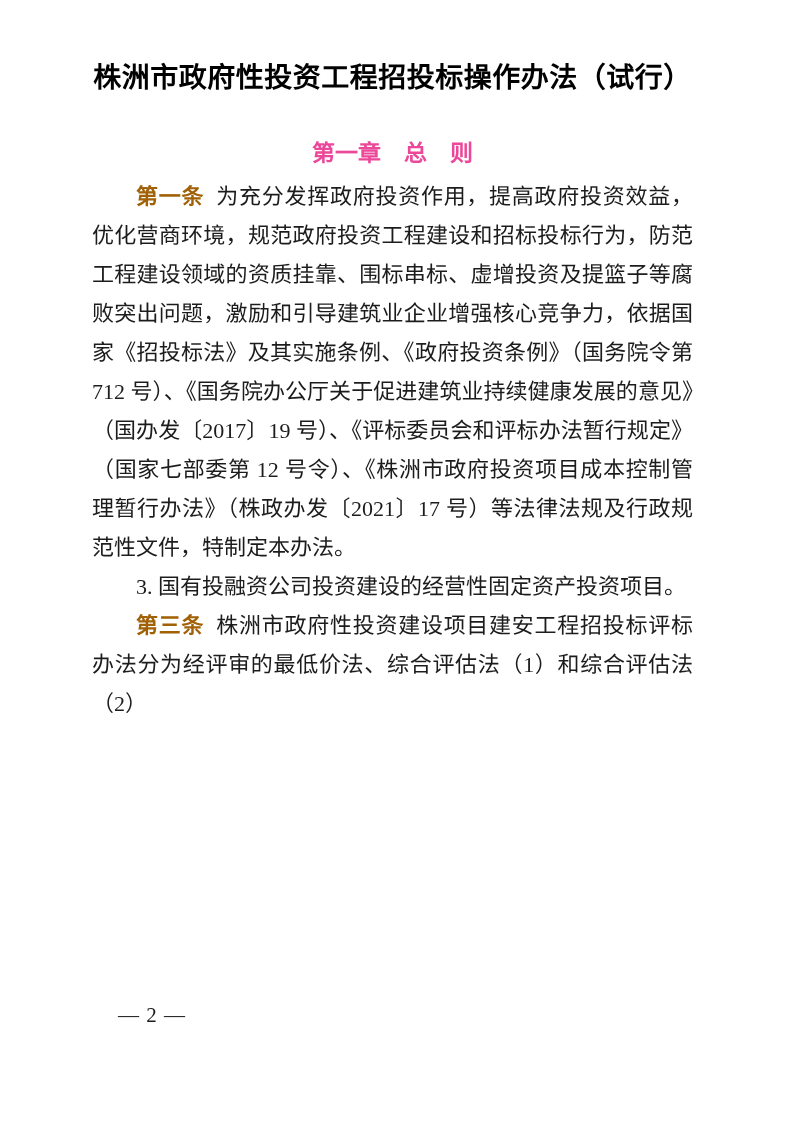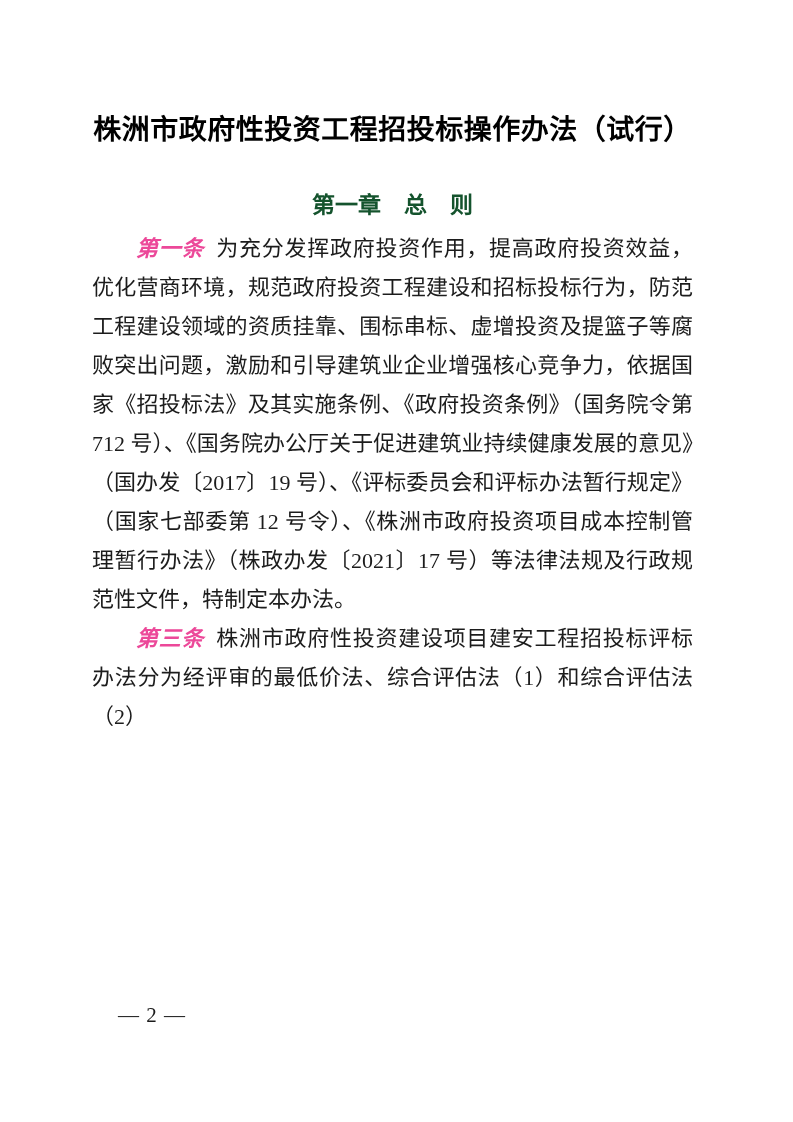--- a/index.html
+++ b/index.html
@@ -15,54 +15,53 @@
     color: #1a1a1a;
     overflow: hidden;
   }
   .content {
     position: absolute;
     left: 92px; top: 0;
     width: 601px;
   }
   .doc-title {
     margin: 0;
-    padding-top: 112px;
+    padding-top: 60px;
     font-size: 28px;
     line-height: 36px;
     font-weight: 700;
     text-align: center;
     white-space: nowrap;
     letter-spacing: 0.5px;
     color: #000000;
   }
   .chapter {
     margin: 43px 0 0 0;
     font-size: 23px;
     line-height: 28px;
     font-weight: 700;
     text-align: center;
-    color: #14532d;
+    color: #ec4899;
     font-family: "Liberation Sans", "DejaVu Sans", sans-serif;
   }
   .paras { margin-top: 10px; }
   .para {
     margin: 0;
     font-size: 22px;
     line-height: 39px;
     text-align: justify;
     text-justify: inter-character;
     text-indent: 2em;
     color: #1c1c1c;
   }
   .lead {
     font-weight: 700;
     font-family: "Liberation Sans", "DejaVu Sans", sans-serif;
-    color: #ec4899;
+    color: #a16207;
     margin-right: 0.55em;
-    font-style: italic;
   }
   .page-number {
     position: absolute;
     left: 118px; top: 1002px;
     font-size: 21px;
     line-height: 26px;
     letter-spacing: 1px;
     color: #1a1a1a;
   }
 </style>
@@ -76,20 +75,21 @@
 
     <h2 class="chapter">第一章　总　则</h2>
 
     <div class="paras">
 
       <p class="para"><b class="lead">第一条</b><span>为充分发挥政府投资作用，提高政府投资效益，优化营商环境，规范政府投资工程建设和招标投标行为，防范工程建设领域的资质挂靠、围标串标、虚增投资及提篮子等腐败突出问题，激励和引导建筑业企业增强核心竞争力，依据国家《招投标法》及其实施条例、《政府投资条例》（国务院令第 712 号）、《国务院办公厅关于促进建筑业持续健康发展的意见》（国办发〔2017〕19 号）、《评标委员会和评标办法暂行规定》（国家七部委第 12 号令）、《株洲市政府投资项目成本控制管理暂行办法》（株政办发〔2021〕17 号）等法律法规及行政规范性文件，特制定本办法。</span></p>
 
 
 
 
+      <p class="para"><span>3. 国有投融资公司投资建设的经营性固定资产投资项目。</span></p>
 
       <p class="para"><b class="lead">第三条</b><span>株洲市政府性投资建设项目建安工程招投标评标办法分为经评审的最低价法、综合评估法（1）和综合评估法（2）</span></p>
 
     </div>
   </main>
 
   <footer class="page-number">— 2 —</footer>
 </div>
 
 </body></html>

